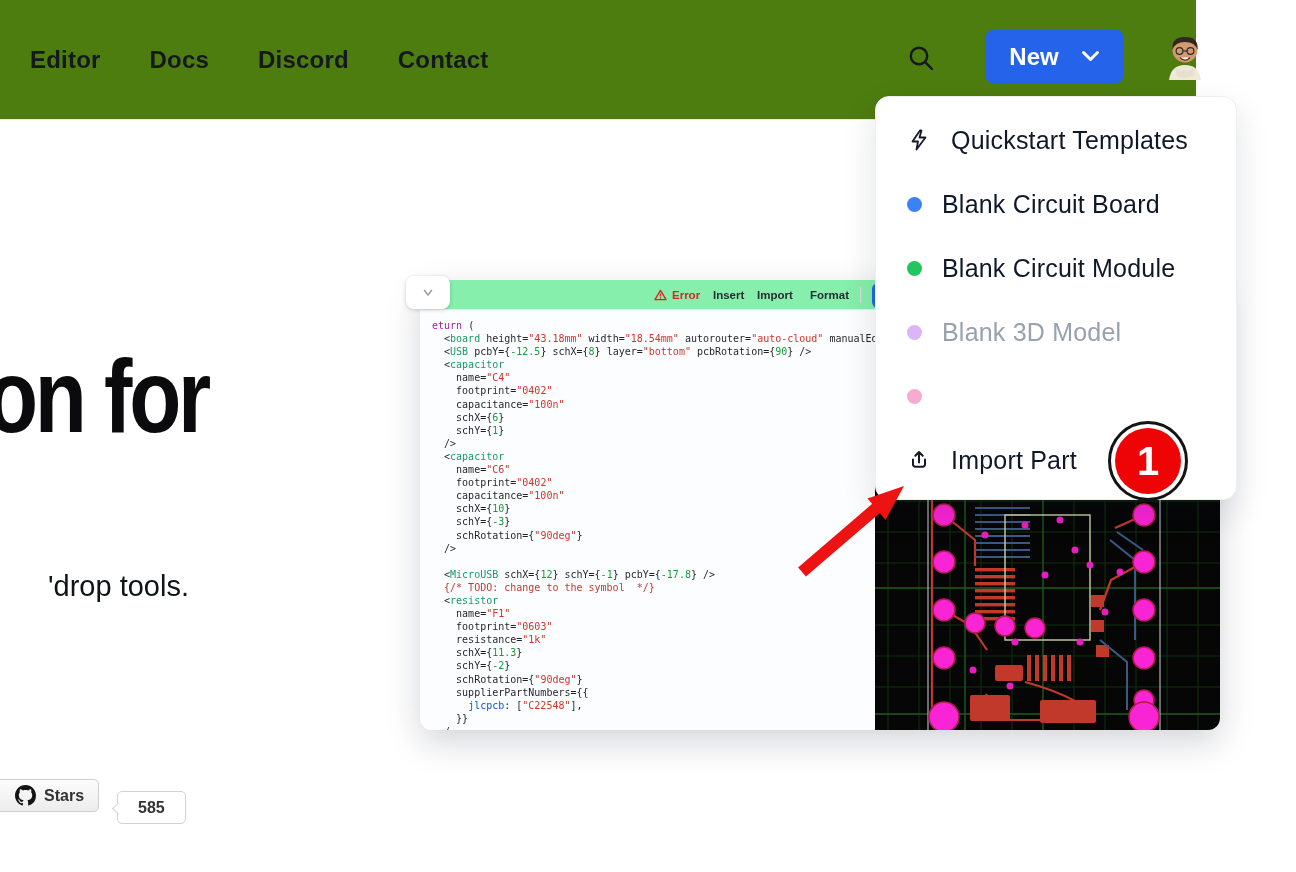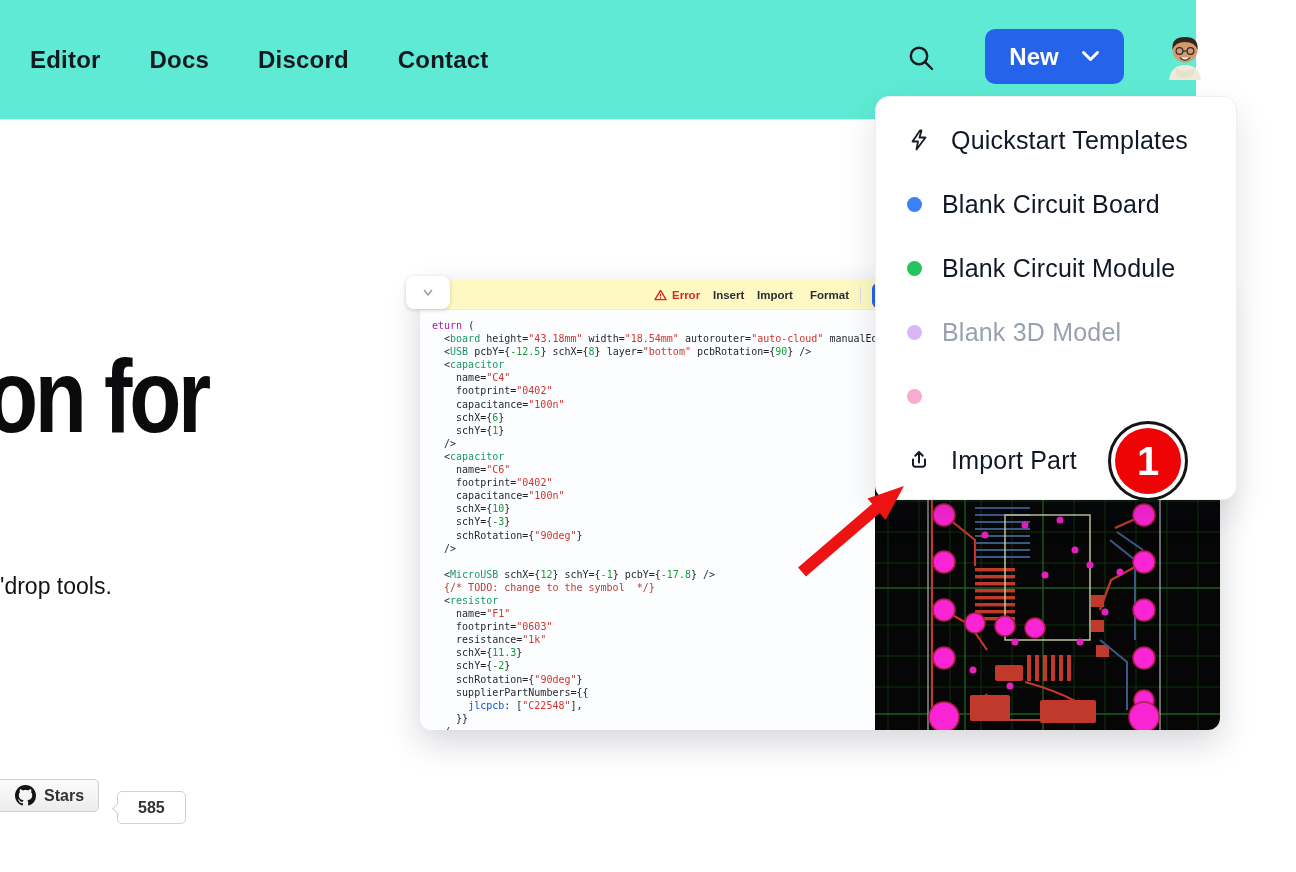--- a/index.html
+++ b/index.html
@@ -1,37 +1,37 @@
 <!DOCTYPE html>
 <html><head>
 <meta charset="utf-8">
 <style>
   * { margin:0; padding:0; box-sizing:border-box; }
   html,body { width:1296px; height:872px; }
   body { position:relative; overflow:hidden; background:#ffffff; font-family:"Liberation Sans",sans-serif; }
 
   
-  .header { position:absolute; left:0; top:0; width:1196px; height:120px; background:#5eead4; border-bottom:1px solid #e8eaef; z-index:5; }
+  .header { position:absolute; left:0; top:0; width:1196px; height:120px; background:#4d7c0f; border-bottom:1px solid #e8eaef; z-index:5; }
   .nav { position:absolute; left:30px; top:0; height:120px; display:flex; align-items:center; gap:49px; }
   .nav a { font-size:24px; font-weight:700; color:#14181f; text-decoration:none; letter-spacing:.2px; cursor:pointer; }
   .search-btn { position:absolute; left:903px; top:40px; width:36px; height:36px; display:flex; align-items:center; justify-content:center; cursor:pointer; }
   .new-btn { position:absolute; left:985px; top:29px; width:139px; height:55px; background:#2563eb; border:none; border-radius:10px;
              display:flex; align-items:center; justify-content:center; gap:22px; color:#fff; font-size:24px; font-weight:700;
              font-family:"Liberation Sans",sans-serif; cursor:pointer; }
   .avatar { position:absolute; left:1161px; top:30px; width:48px; height:50px; cursor:pointer; }
 
   
   .hero-heading { position:absolute; left:-14px; top:344px; font-size:104px; font-weight:900; color:#0b0b0d; letter-spacing:-4px;
                   line-height:1; white-space:nowrap; transform:scaleX(.82); transform-origin:left top; }
-  .hero-par { position:absolute; left:0; top:558px; font-size:23px; color:#101318; line-height:57px; white-space:nowrap; }
+  .hero-par { position:absolute; left:0; top:558px; font-size:29px; color:#101318; line-height:57px; white-space:nowrap;padding-left:48px; }
 
   
   .editor-card { position:absolute; left:420px; top:280px; width:800px; height:450px; background:#fcfdfe; border-radius:12px;
                  box-shadow:0 12px 34px rgba(15,23,42,.18); overflow:hidden; z-index:10; }
-  .ed-toolbar { position:absolute; left:0; top:0; width:800px; height:30px; background:#fef9c3; border-bottom:1px solid #e9ebef; }
+  .ed-toolbar { position:absolute; left:0; top:0; width:800px; height:30px; background:#86efac; border-bottom:1px solid #e9ebef; }
   .tb-label { position:absolute; top:50%; transform:translateY(-50%); font-size:11.5px; font-weight:700; color:#272d36; cursor:pointer; }
   .tb-error { position:absolute; left:234px; top:50%; transform:translateY(-50%); display:flex; align-items:center; gap:5px;
               font-size:11.5px; font-weight:700; color:#dc2626; cursor:pointer; }
   .tb-0 { left:293px; } .tb-1 { left:337px; } .tb-2 { left:390px; }
   .tb-divider { position:absolute; left:440px; top:7px; width:1px; height:16px; background:#d9dce1; }
   .run-sliver { position:absolute; left:452px; top:3px; width:42px; height:25px; background:#2563eb; border-radius:6px; cursor:pointer; }
   .ed-tab { position:absolute; left:-14px; top:275px; width:44px; height:33px; background:#fff; border-radius:8px;
             box-shadow:0 1px 4px rgba(0,0,0,.18); z-index:12; display:flex; align-items:center; justify-content:center; cursor:pointer; }
   .code-pane { position:absolute; left:0; top:30px; width:455px; height:420px; overflow:hidden; background:#fcfdfe; cursor:text; }
   .code-pane pre { margin:9px 0 0 12px; font-family:"DejaVu Sans Mono",monospace; font-size:10px; line-height:13.1px; }

